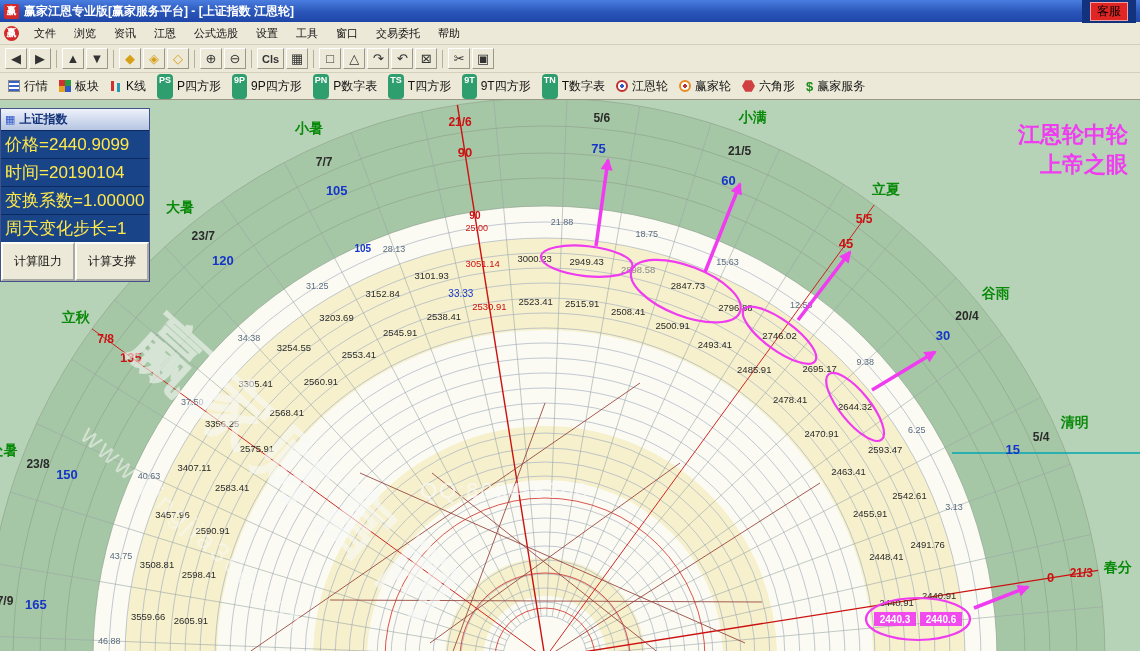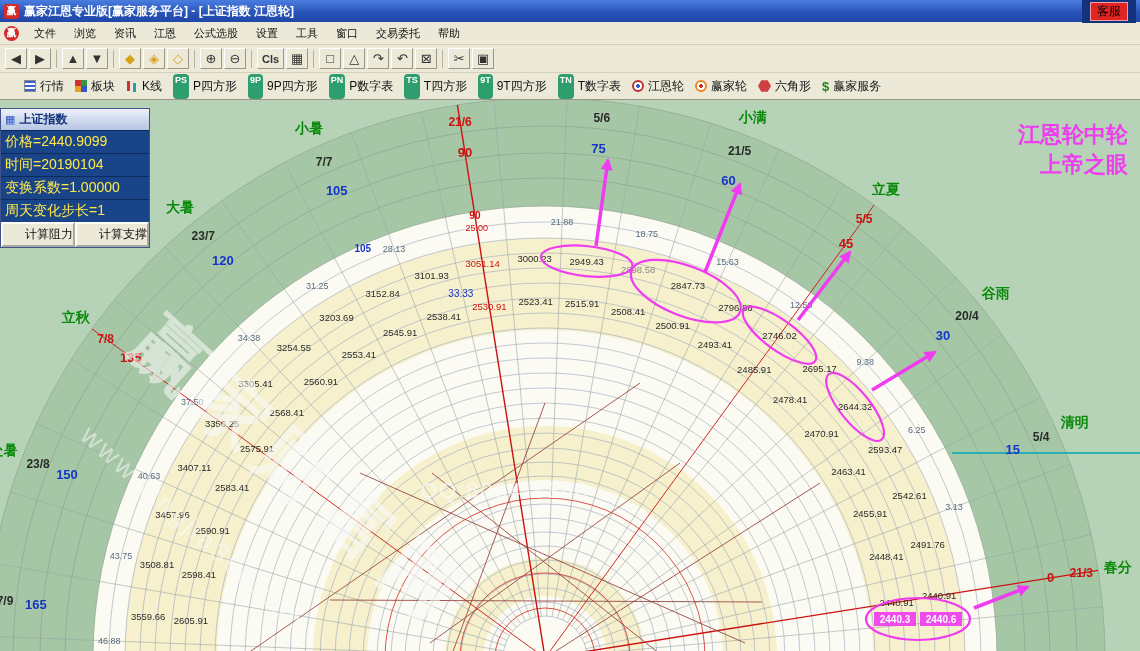--- a/index.html
+++ b/index.html
@@ -18,21 +18,21 @@
   .menu-items{display:flex;align-items:center}
   .menu-item{font-size:11px;color:#111;padding:2px 9px;cursor:default}
 
   
   .toolbar1{height:27px;background:#ece9d8;border-bottom:1px solid #d4d0bc;display:flex;align-items:center;gap:2px;padding:0 5px}
   .tbtn{min-width:22px;height:21px;display:flex;align-items:center;justify-content:center;font-size:13px;color:#333;background:#ece9d8;border:1px solid;border-color:#fff #9a9786 #9a9786 #fff;cursor:pointer;box-sizing:border-box;padding:0 2px}
   .tbtn.wide{font-size:11px;font-weight:bold;padding:0 4px}
   .sep{width:1px;height:18px;background:#b4b09c;margin:0 3px}
 
   
-  .toolbar2{height:26px;background:#ece9d8;border-bottom:1px solid #9a9786;display:flex;align-items:center;gap:11px;padding:0 24px;font-size:12px}
+  .toolbar2{height:26px;background:#ece9d8;border-bottom:1px solid #9a9786;display:flex;align-items:center;gap:11px;padding:0 8px;font-size:12px}
   .ribbon-item{display:flex;align-items:center;gap:4px;cursor:pointer;color:#111;white-space:nowrap}
   .badge{background:#2f9e6e;color:#fff;font-size:9px;font-weight:bold;height:25px;line-height:13px;padding:0 2px;border-radius:4px;display:inline-block}
   .ricon{display:inline-block}
   .icon-quotes{width:12px;height:12px;background:repeating-linear-gradient(180deg,#3a62c8 0 2px,#fff 2px 4px);border:1px solid #8a8a8a;box-sizing:border-box}
   .icon-sectors{width:12px;height:12px;background-image:linear-gradient(90deg,#d03030 50%,#2a9a40 50%),linear-gradient(90deg,#e8a020 50%,#3058c8 50%);background-size:100% 50%;background-position:0 0,0 100%;background-repeat:no-repeat}
   .icon-kline{width:12px;height:13px;position:relative}
   .icon-kline::before{content:"";position:absolute;left:1px;top:1px;width:3px;height:10px;background:#d03030}
   .icon-kline::after{content:"";position:absolute;left:7px;top:3px;width:3px;height:9px;background:#2a9ab0}
   .icon-gann-wheel{width:12px;height:12px;border-radius:50%;border:2px solid #c03030;background:radial-gradient(circle,#3058c8 0 2px,#fff 2px);box-sizing:border-box}
   .icon-winner-wheel{width:12px;height:12px;border-radius:50%;border:2px solid #e88a20;background:radial-gradient(circle,#c03030 0 2px,#fff 2px);box-sizing:border-box}
@@ -46,23 +46,23 @@
 
   .watermark-brand{position:absolute;left:175px;top:195px;font-size:72px;font-weight:bold;letter-spacing:12px;color:rgba(248,250,248,.58);transform:rotate(42deg);transform-origin:0 0;white-space:nowrap;z-index:5;pointer-events:none}
   .watermark-url{position:absolute;left:95px;top:320px;font-size:27px;letter-spacing:3px;color:rgba(248,250,248,.55);transform:rotate(42deg);transform-origin:0 0;white-space:nowrap;z-index:5;pointer-events:none}
   .watermark-qq{position:absolute;left:420px;top:378px;font-size:22px;color:rgba(250,250,250,.72);z-index:5;pointer-events:none;letter-spacing:2px}
 
   .anno{position:absolute;right:12px;top:20px;width:300px;text-align:right;z-index:40;font-weight:bold;font-size:22px;line-height:30px;pointer-events:none}
 
   .info-panel{position:absolute;left:0;top:8px;width:150px;z-index:50;border:1px solid #41538a;box-sizing:border-box;background:#1a4488}
   .ip-header{background:linear-gradient(#eef2fa,#b6c5e2);padding:2px 4px;color:#12327a;font-weight:bold;font-size:12px;display:flex;align-items:center;gap:4px}
   .ip-icon{color:#3058c8;font-size:11px}
-  .ip-row{background:#1a4488;color:#ffe84a;font-size:14px;padding:2px 4px;border-top:1px solid #0d2a5e;white-space:nowrap}
+  .ip-row{background:#1a4488;color:#ffe84a;font-size:17px;padding:2px 4px;border-top:1px solid #0d2a5e;white-space:nowrap}
   .ip-buttons{display:flex;background:#ece9d8}
-  .ip-btn{flex:1;background:#ece9d8;border:2px outset #fdfdf5;font-size:12px;padding:2px 0;text-align:right;cursor:pointer;color:#111;white-space:nowrap}
+  .ip-btn{flex:1;background:#ece9d8;border:2px outset #fdfdf5;font-size:12px;padding:9px 0;text-align:center;cursor:pointer;color:#111;white-space:nowrap}
 </style>
 </head>
 <body>
 
 <div class="titlebar">
   <div class="logo-box">赢</div>
   <div class="title-text">赢家江恩专业版[赢家服务平台] - [上证指数 江恩轮]</div>
   <div class="cs-wrap">
     <span class="cs-btn">客服</span>
   </div>

